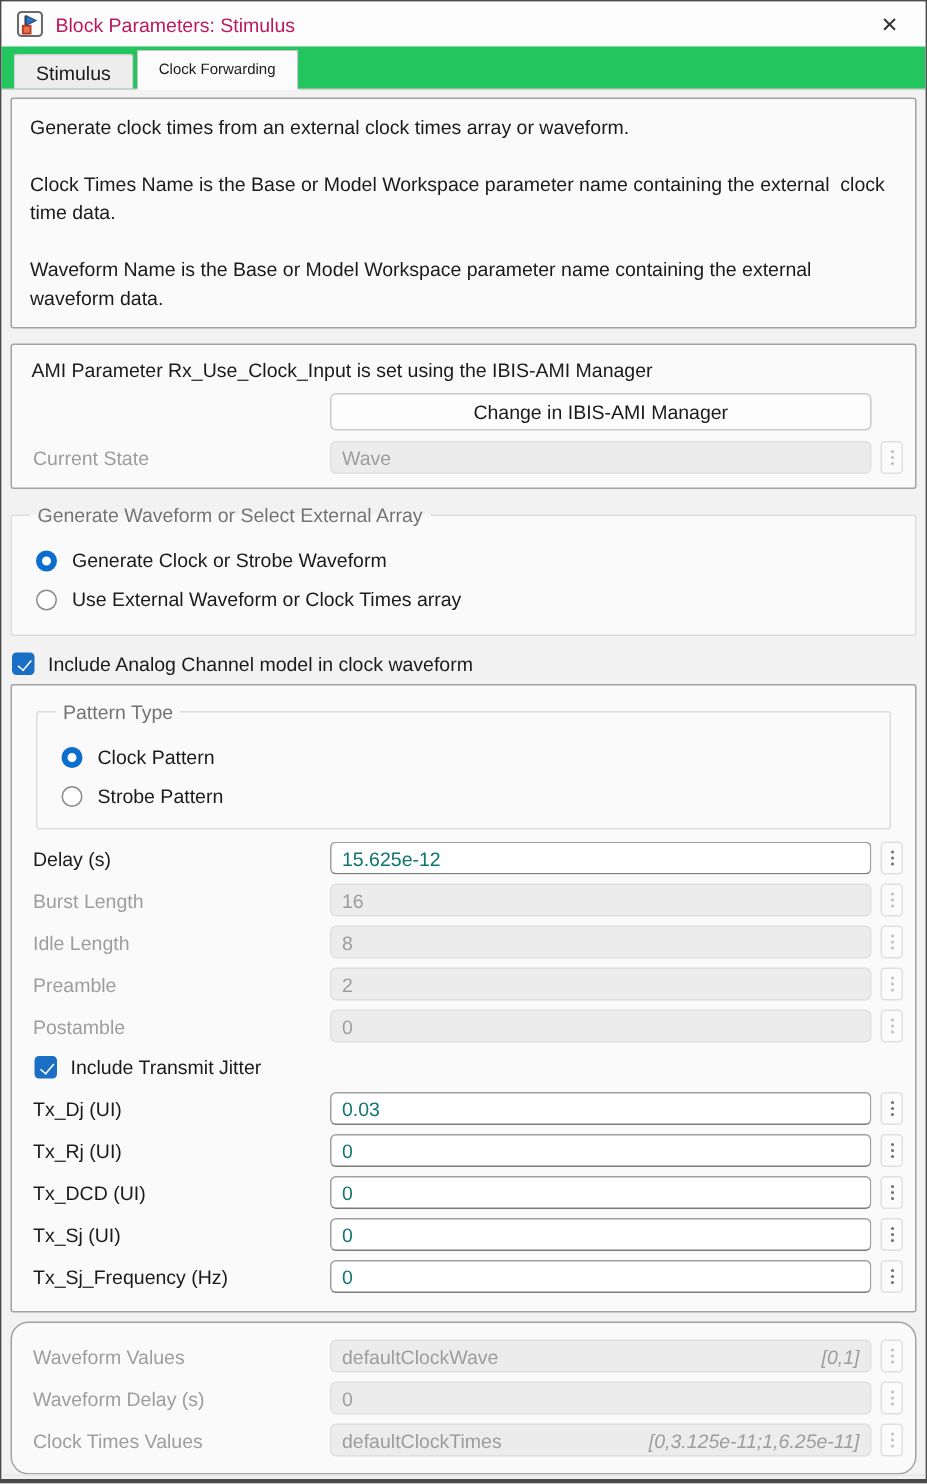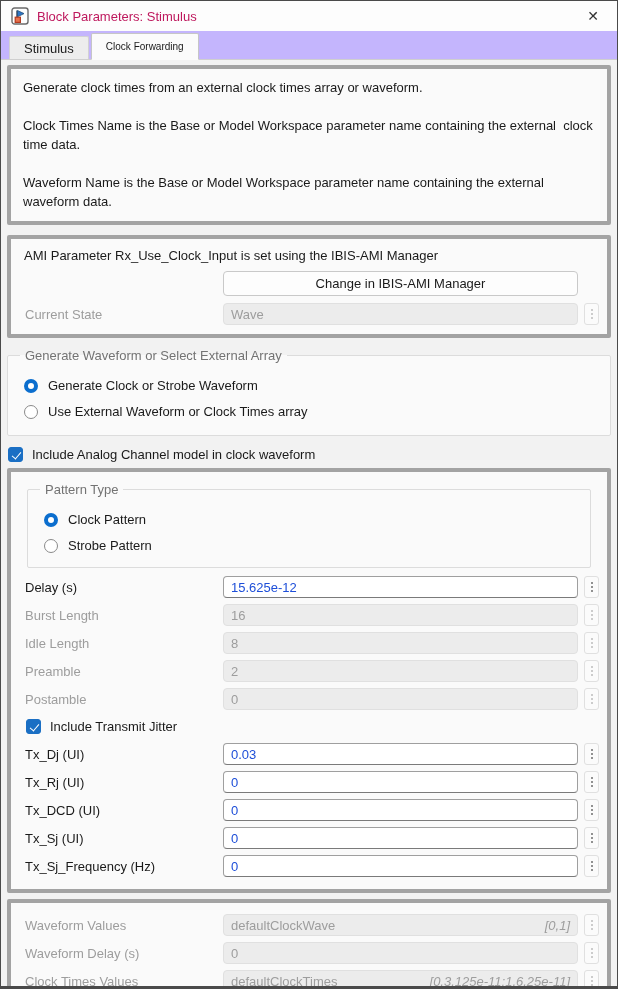--- a/index.html
+++ b/index.html
@@ -28,21 +28,21 @@
   .app-icon { width: 18px; height: 18px; margin-right: 8px; flex: 0 0 auto; }
   .title-text { flex: 1; font-size: 13px; color: #be185d; }
   .close-btn {
     width: 28px; height: 24px;
     display: flex; align-items: center; justify-content: center;
     font-size: 14px; color: #333; cursor: default;
   }
   
   .tabstrip {
     height: 29px; flex: 0 0 29px;
-    background: #c4b5fd;
+    background: #22c55e;
     border-bottom: 1px solid #cfcfcf;
     display: flex; align-items: flex-end;
     padding-left: 8px;
   }
   .tab {
     height: 23px;
     padding: 0 14px;
     display: flex; align-items: center;
     background: #ededed;
     border: 1px solid #d2d2d2;
@@ -56,21 +56,21 @@
     background: #fbfbfb;
     border: 1px solid #c6c6c6;
     border-bottom: 1px solid #fbfbfb;
     margin-bottom: -1px;
     font-size: 10px;
   }
   
   .content { flex: 1; display: flex; flex-direction: column; overflow: hidden; background: #f2f2f2; }
   .panel {
     background: #fafafa;
-    border: 4px solid #a3a3a3;
+    border: 1px solid #a3a3a3;
     border-radius: 2px;
     margin: 0 6px;
   }
   .desc-panel { margin-top: 5px; padding: 9px 12px 10px; }
   .desc-panel p { line-height: 19px; margin-bottom: 19px; white-space: pre-wrap; }
   .desc-panel p:last-child { margin-bottom: 0; }
 
   .ami-panel { margin-top: 10px; padding: 8px 8px 9px; }
   .ami-text { padding-left: 5px; line-height: 17px; margin-bottom: 7px; }
   .wide-btn-row { display: flex; margin-bottom: 7px; }
@@ -88,21 +88,21 @@
   .row .lbl { flex: 0 0 198px; padding-right: 6px; color: #1a1a1a; }
   .row.disabled .lbl { color: #9d9d9d; }
   .fieldwrap { flex: 1; display: flex; align-items: center; }
   .textfield {
     flex: 1; height: 22px;
     background: #ffffff;
     border: 1px solid #9f9f9f;
     border-bottom-color: #7a7a7a;
     border-radius: 4px;
     padding: 0 7px;
-    font-family: inherit; font-size: 13px; color: #1d4ed8;
+    font-family: inherit; font-size: 13px; color: #0f766e;
     min-width: 0;
   }
   .row.disabled .textfield, .fieldbox.disabled {
     background: #ececec;
     border: 1px solid #e0e0e0;
     color: #9d9d9d;
   }
   .fieldbox {
     flex: 1; height: 22px;
     border-radius: 4px;
@@ -144,21 +144,21 @@
     content: ""; position: absolute; left: 4.5px; top: 1.5px;
     width: 4px; height: 8px;
     border: solid #ffffff; border-width: 0 1.7px 1.7px 0;
     transform: rotate(40deg);
   }
   .checkbox-row { display: flex; align-items: center; }
   .analog-row { margin: 11px 6px 0; padding-left: 1px; }
   .jitter-row { margin: 9px 0 9px 7px; }
   
   .big-panel { margin-top: 6px; padding: 8px 8px 12px; }
-  .bottom-panel { margin-top: 6px; padding: 11px 8px; }
+  .bottom-panel { margin-top: 6px; padding: 11px 8px; border-radius: 12px; }
   
   .footer {
     margin-top: auto;
     border-top: 1px solid #e6e6e6;
     padding: 25px 6px 5px;
     display: flex; justify-content: flex-end; gap: 10px;
     background: #f0f0f0;
   }
 </style>
 </head>

